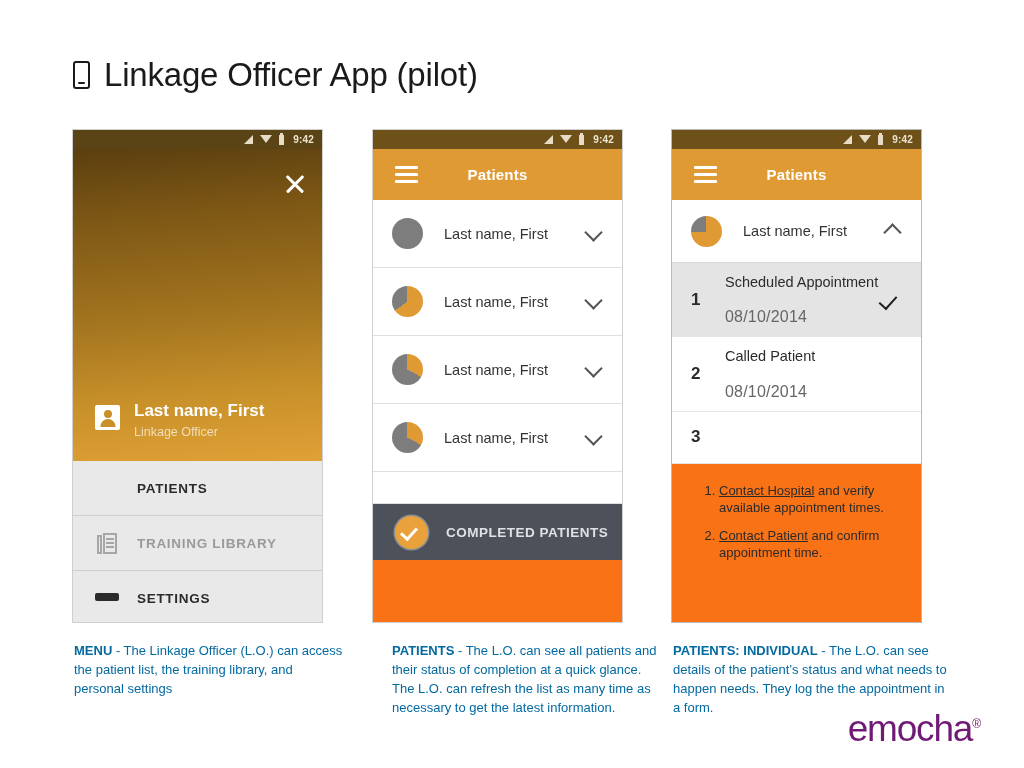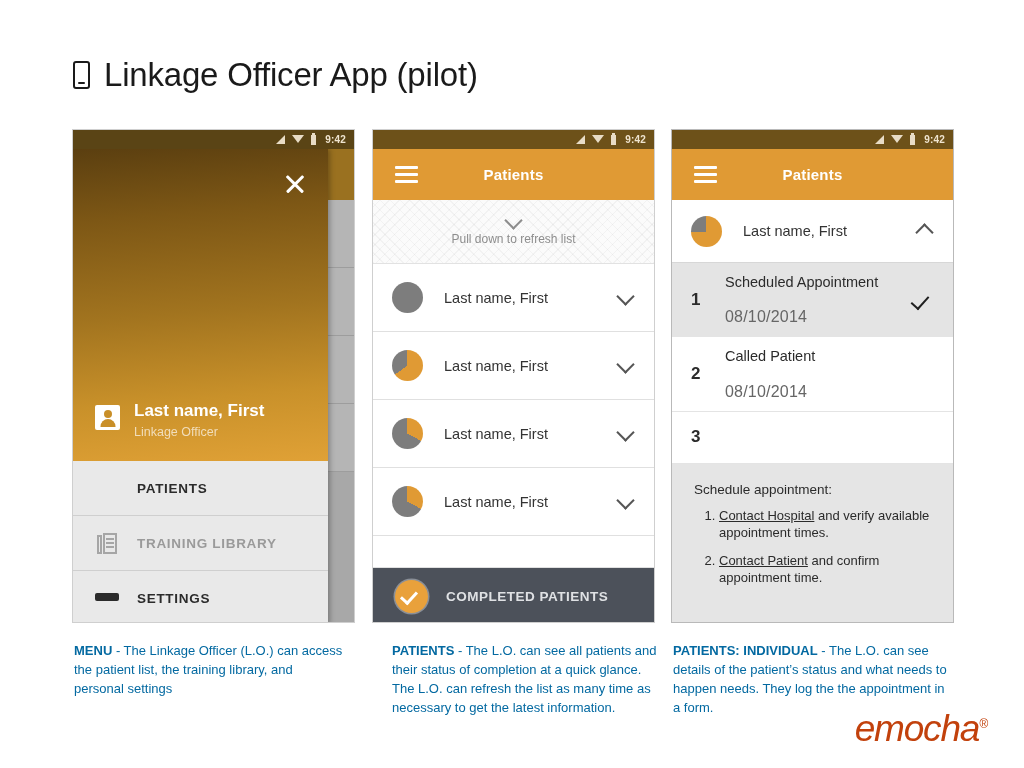--- a/index.html
+++ b/index.html
@@ -21,22 +21,22 @@
     content:"";position:absolute;left:3px;right:3px;bottom:2.5px;height:2.2px;
     background:#1a1a1a;border-radius:1px;
   }
   .page-title h1{
     margin:0;font-size:33px;font-weight:400;color:#1a1a1a;
     letter-spacing:-0.2px;line-height:1;
   }
 
   
   .phone{
-    position:absolute;top:129px;width:283px;height:494px;
-    background:#e5e5e5;box-sizing:border-box;overflow:hidden;
+    position:absolute;top:129px;width:251px;height:494px;
+    background:#f97316;box-sizing:border-box;overflow:hidden;
   }
   #phone1{left:72px;border:1px solid #cfcfcf;}
   #phone2{left:372px;border:1px solid #cfcfcf;}
   #phone3{left:671px;border:1px solid #b9b9b9;}
 
   
   .statusbar{
     height:19px;display:flex;align-items:center;justify-content:flex-end;
     gap:7px;padding:0 8px;box-sizing:border-box;
     font-size:10px;font-weight:bold;color:#efe4cf;
@@ -235,22 +235,22 @@
     position:absolute;top:641px;width:272px;
     font-size:13px;line-height:1.47;color:#0369a1;
   }
   .caption b{font-weight:bold;}
   #cap1{left:74px;}
   #cap2{left:392px;}
   #cap3{left:673px;width:280px;}
 
   
   .logo{
-    position:absolute;right:36px;bottom:18px;
-    font-size:37px;color:#c2410c;letter-spacing:-1.2px;font-weight:400;font-style:italic;
+    position:absolute;right:43px;bottom:18px;
+    font-size:37px;color:#701a75;letter-spacing:-1.2px;font-weight:400;
   }
   .logo sup{font-size:12px;vertical-align:super;letter-spacing:0;}
 </style>
 </head>
 <body>
 
 <div class="page-title">
   <span class="phone-glyph"></span>
   <h1>Linkage Officer App (pilot)</h1>
 </div>
@@ -314,24 +314,20 @@
     <span class="sb-time">9:42</span>
   </div>
   <div class="appbar">
     <span class="hamburger">
         <i></i>
         <i></i>
         <i></i>
       </span>
     <span class="appbar-title">Patients</span>
   </div>
-  <div class="refresh-zone">
-    <span class="chev"></span>
-    <span class="refresh-label">Pull down to refresh list</span>
-  </div>
   <div class="plist">
     <div class="prow">
       <span class="pie" style="background: rgb(125, 125, 125);"></span>
       <span class="prow-name">Last name, First</span>
       <span class="chev dark"></span>
     </div>
     <div class="prow">
       <span class="pie" style="background: conic-gradient(rgb(224, 154, 52) 0deg, rgb(224, 154, 52) 234deg, rgb(125, 125, 125) 234deg, rgb(125, 125, 125) 360deg);"></span>
       <span class="prow-name">Last name, First</span>
       <span class="chev dark"></span>
@@ -392,21 +388,20 @@
     </span>
     <span style="width:20px;flex:none"></span>
   </div>
 
   <div class="step">
     <span class="step-num">3</span>
     <span class="ic" style="height:21px"><span class="ic-doc"></span></span>
   </div>
 
   <div class="p3-note">
-    <div class="p3-note-title">Schedule appointment:</div>
     <ol>
       <li><span class="lnk">Contact Hospital</span><span> and verify available appointment times.</span></li>
       <li><span class="lnk">Contact Patient</span><span> and confirm appointment time.</span></li>
     </ol>
   </div>
 </div>
 
 <div class="caption" id="cap1">
   <b>MENU</b><span> - The Linkage Officer (L.O.) can access the patient list, the training library, and personal settings</span>
 </div>

